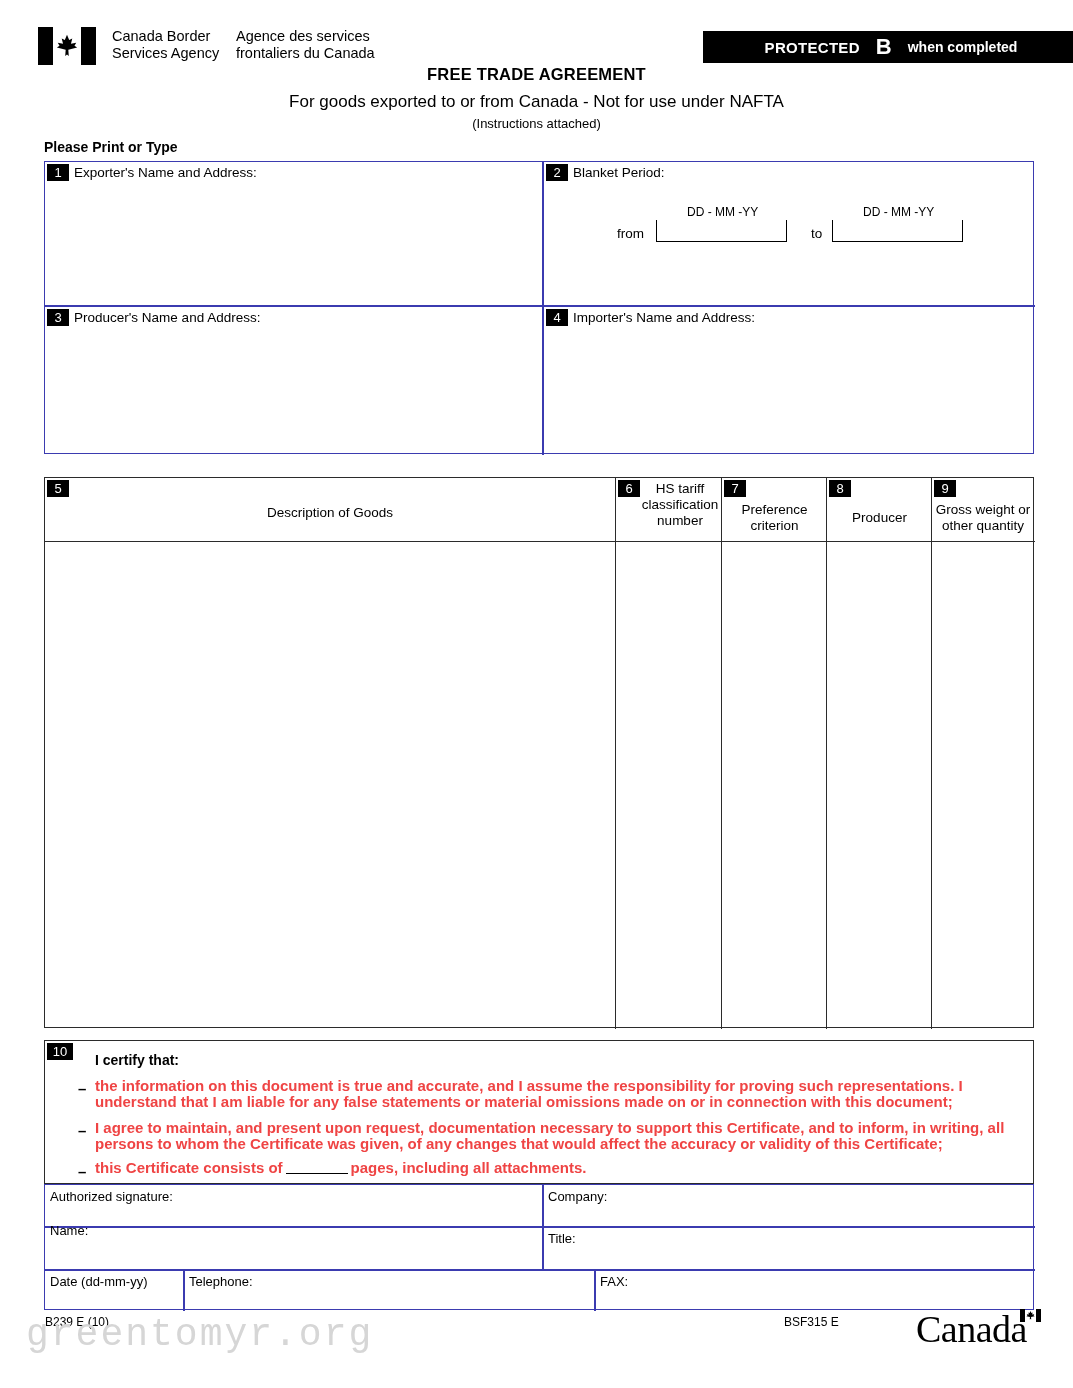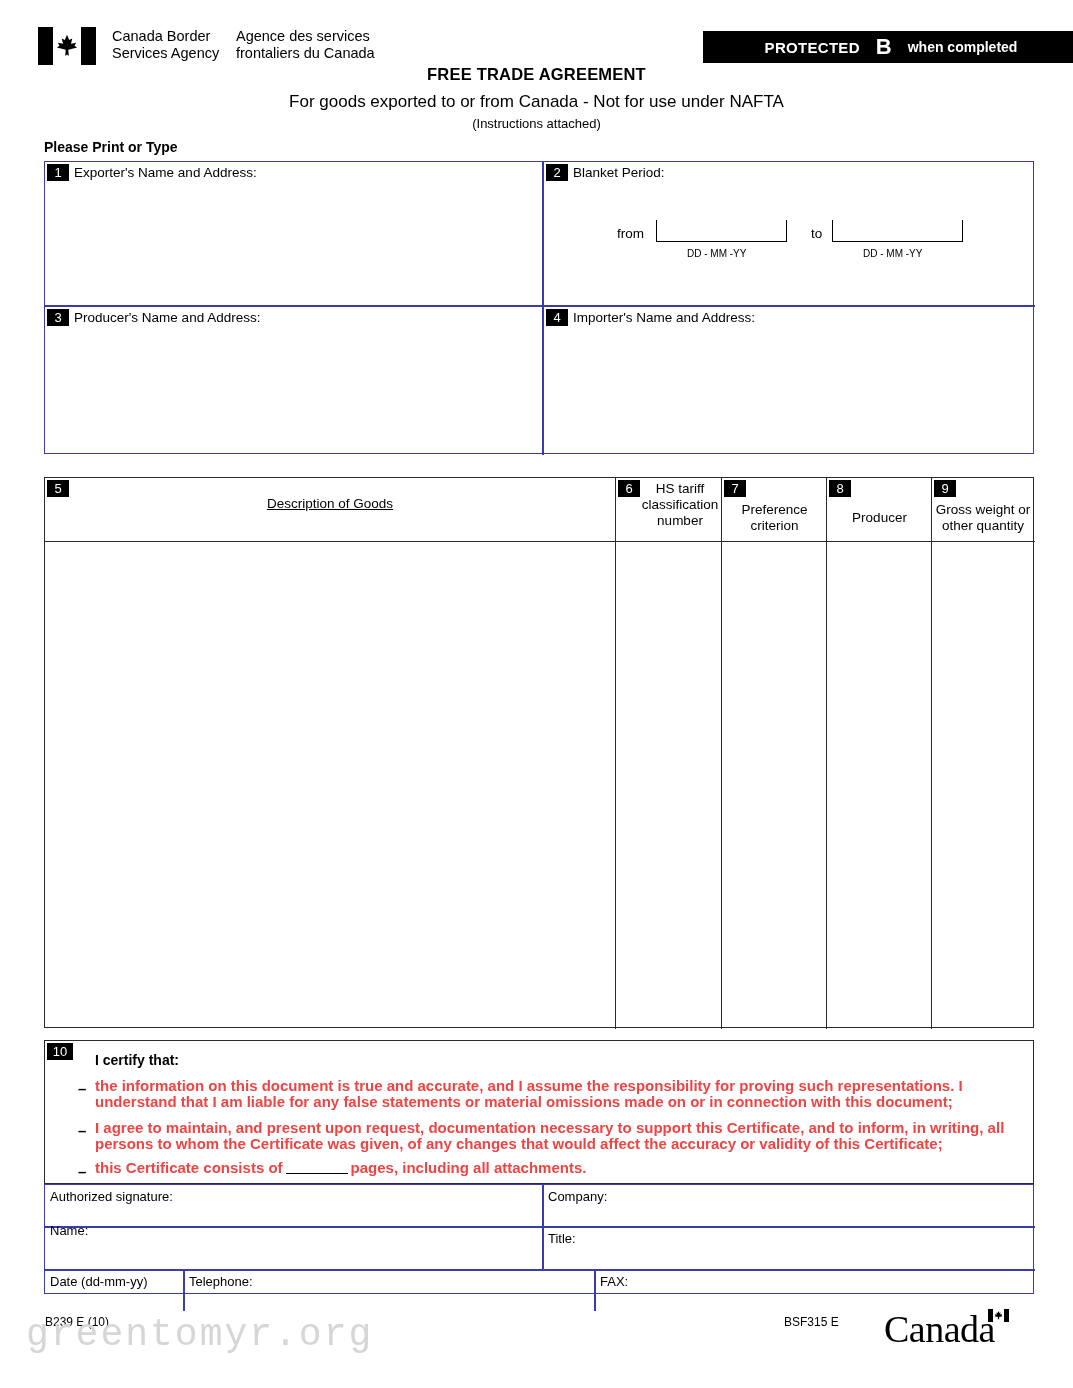--- a/index.html
+++ b/index.html
@@ -153,23 +153,22 @@
     background: #3b3bb0;
   }
   .cell-label {
     position: absolute;
     font-size: 13.5px;
     line-height: 17px;
     color: #000;
   }
   .dmy-caption {
     position: absolute;
-    font-size: 10px;
+    font-size: 12px;
     white-space: nowrap;
-    margin-top: 43px;
   }
   .dmy-word {
     position: absolute;
     font-size: 13.5px;
   }
   .dmy-box {
     position: absolute;
     border-left: 1.6px solid #000;
     border-right: 1.6px solid #000;
     border-bottom: 1.6px solid #000;
@@ -249,21 +248,21 @@
     margin: 0 3px;
     vertical-align: -1px;
   }
 
   
   .sigblock {
     position: absolute;
     left: 44px;
     top: 1184px;
     width: 990px;
-    height: 110px;
+    height: 126px;
     border: 1.6px solid #3b3bb0;
     box-sizing: border-box;
   }
   .sig-h {
     position: absolute;
     left: 0;
     width: 990px;
     height: 1.6px;
     background: #3b3bb0;
   }
@@ -287,21 +286,21 @@
     font-size: 12px;
   }
   .foot-mid {
     position: absolute;
     left: 784px;
     top: 1315px;
     font-size: 12px;
   }
   .canada-mark {
     position: absolute;
-    left: 884px;
+    left: 916px;
     top: 1308px;
     width: 126px;
     height: 42px;
   }
   .canada-word {
     position: absolute;
     left: 0;
     top: 0;
     font-family: "Liberation Serif", serif;
     font-size: 38px;
@@ -403,21 +402,21 @@
   </div>
 
   <div class="goods">
     <div class="goods-hline"></div>
     <div class="goods-vline" style="left:570px;"></div>
     <div class="goods-vline" style="left:676px;"></div>
     <div class="goods-vline" style="left:781px;"></div>
     <div class="goods-vline" style="left:886px;"></div>
 
     <div class="numbox" style="left:2px; top:2px; width:22px; height:17px;">5</div>
-    <div class="col-head" style="left:0px; top:18px; width:570px;text-decoration:underline;">Description of Goods</div>
+    <div class="col-head" style="left:0px; top:27px; width:570px;">Description of Goods</div>
     <div style="position:absolute;left:4px;top:66px;width:562px;height:480px;"></div>
 
     <div class="numbox" style="left:573px; top:2px; width:22px; height:17px;">6</div>
     <div class="col-head" style="left:572px; top:3px; width:104px; white-space:pre-line; text-align:center; padding-left:22px; box-sizing:border-box;">HS tariff
 classification
 number</div>
     <div style="position:absolute;left:574px;top:66px;width:100px;height:480px;"></div>
 
     <div class="numbox" style="left:679px; top:2px; width:22px; height:17px;">7</div>
     <div class="col-head" style="left:678px; top:24px; width:103px; white-space:pre-line;">Preference

